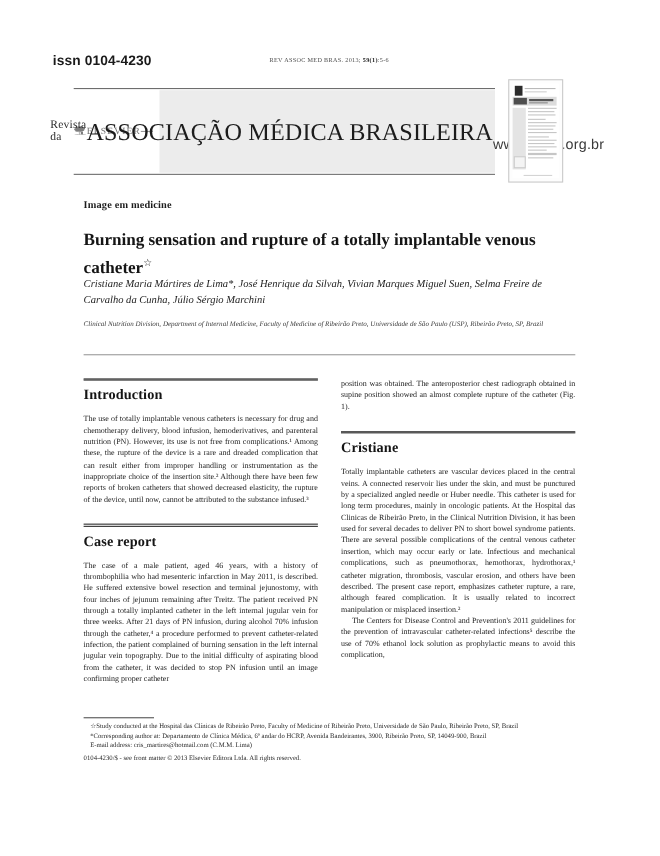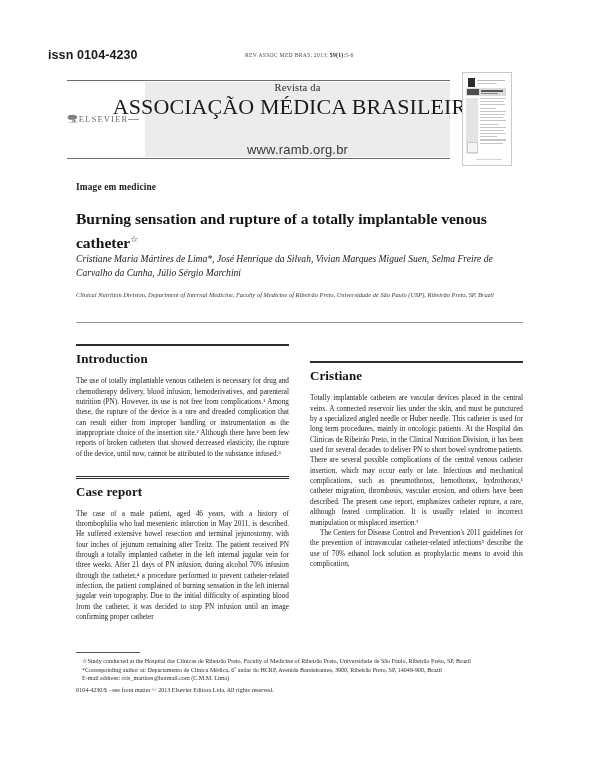--- a/index.html
+++ b/index.html
@@ -86,21 +86,20 @@
     font-size: 3.2px; letter-spacing: 1.4px; color: #9a9a9a; margin-top: 1px;
   }
 
   .title-panel {
     position: absolute;
     left: 78px; top: 1px;
     width: 305px;
     height: 75px;
     background: #ececec;
     display: flex;
-    flex-direction: column;
     align-items: center;
     justify-content: center;
   }
   .revista {
     font-family: "Liberation Serif", serif;
     font-size: 10.5px;
     color: #2b2b2b;
     letter-spacing: 0.2px;
     margin-bottom: 1px;
   }
@@ -352,20 +351,21 @@
 
     <div class="gap-sec"></div>
 
     <div class="sec-rule-top"></div>
     <h2 class="sec-head">Case report</h2>
     <p class="body">The case of a male patient, aged 46 years, with a history of thrombophilia who had mesenteric infarction in May 2011, is described. He suffered extensive bowel resection and terminal jejunostomy, with four inches of jejunum remaining after Treitz. The patient received PN through a totally implanted catheter in the left internal jugular vein for three weeks. After 21 days of PN infusion, during alcohol 70% infusion through the catheter,⁴ a procedure performed to prevent catheter-related infection, the patient complained of burning sensation in the left internal jugular vein topography. Due to the initial difficulty of aspirating blood from the catheter, it was decided to stop PN infusion until an image confirming proper catheter</p>
   </div>
 
   <div class="col col-right">
 
+    <p class="body">position was obtained. The anteroposterior chest radiograph obtained in supine position showed an almost complete rupture of the catheter (Fig. 1).</p>
 
     <div class="gap-sec"></div>
 
     <div class="sec-rule-top"></div>
     <h2 class="sec-head">Cristiane</h2>
     <p class="body">Totally implantable catheters are vascular devices placed in the central veins. A connected reservoir lies under the skin, and must be punctured by a specialized angled needle or Huber needle. This catheter is used for long term procedures, mainly in oncologic patients. At the Hospital das Clinicas de Ribeirão Preto, in the Clinical Nutrition Division, it has been used for several decades to deliver PN to short bowel syndrome patients. There are several possible complications of the central venous catheter insertion, which may occur early or late. Infectious and mechanical complications, such as pneumothorax, hemothorax, hydrothorax,¹ catheter migration, thrombosis, vascular erosion, and others have been described. The present case report, emphasizes catheter rupture, a rare, although feared complication. It is usually related to incorrect manipulation or misplaced insertion.²</p>
     <p class="body">The Centers for Disease Control and Prevention's 2011 guidelines for the prevention of intravascular catheter-related infections⁵ describe the use of 70% ethanol lock solution as prophylactic means to avoid this complication,</p>
   </div>
 
   <div class="fn-rule"></div>

